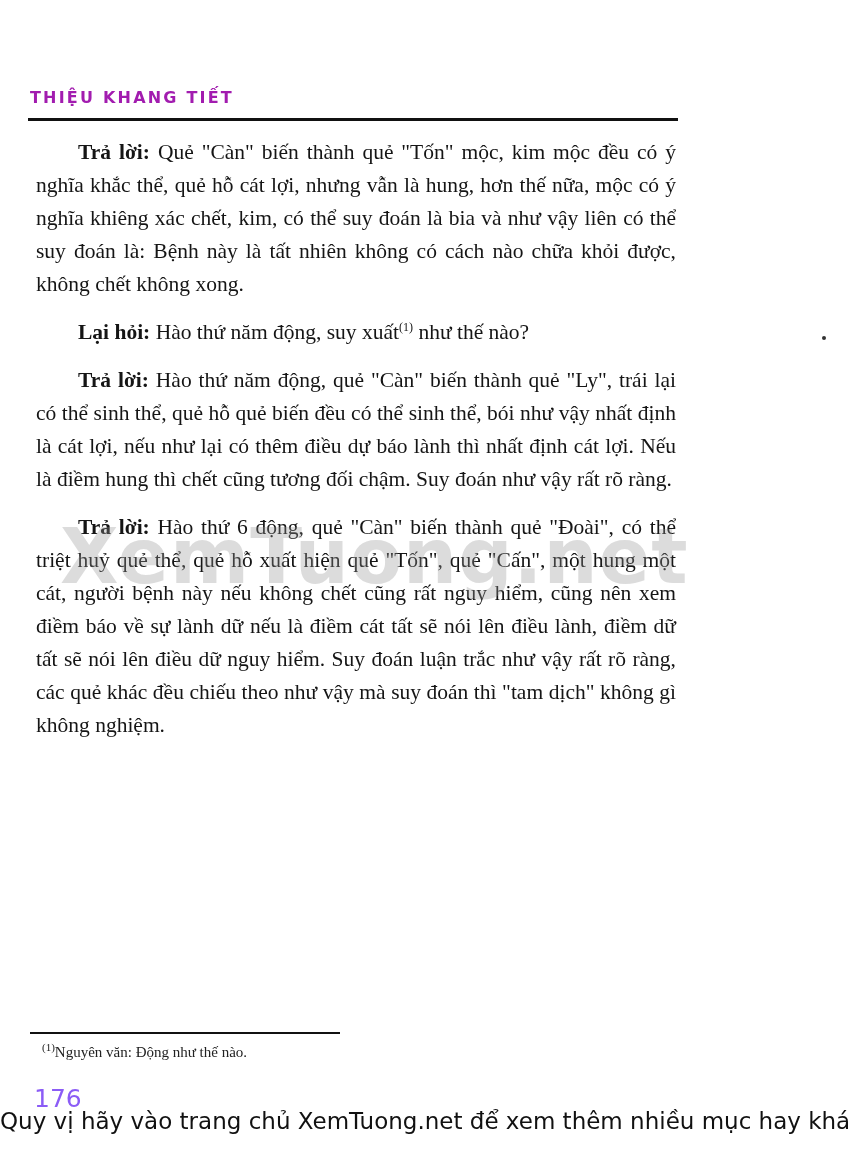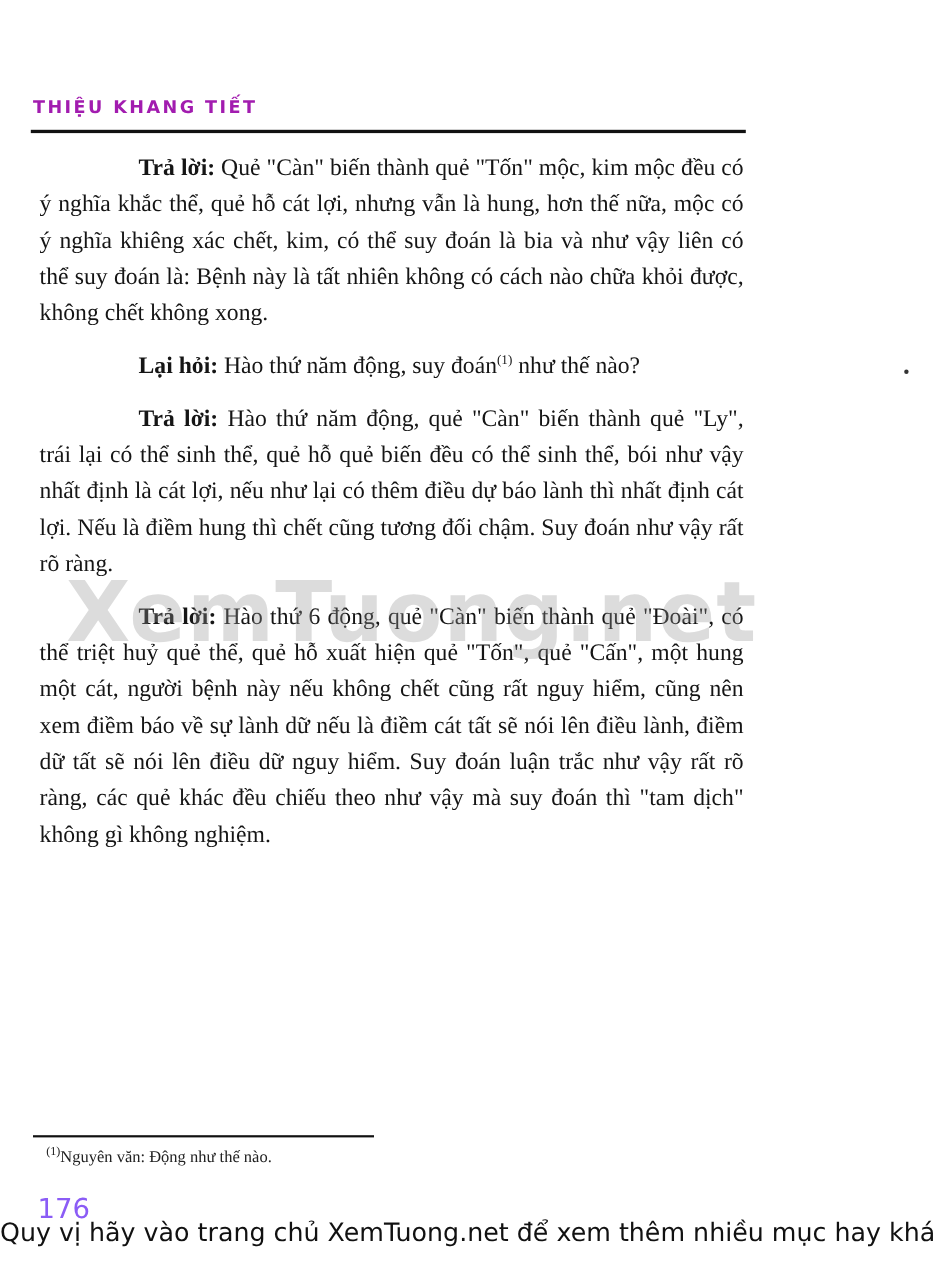--- a/index.html
+++ b/index.html
@@ -51,21 +51,20 @@
     line-height: 33px;
     text-align: justify;
     text-justify: inter-word;
     text-indent: 42px;
     color: #151515;
     font-family: "Liberation Serif", serif;
   }
   p.para:last-child { margin-bottom: 0; }
   .lead {
     font-weight: bold;
-    margin-left: 48px;
   }
   sup.fn {
     font-size: 12px;
     vertical-align: super;
     line-height: 0;
   }
 
   
   .margin-dot {
     position: absolute;
@@ -149,21 +148,21 @@
   <div class="running-head">THIỆU KHANG TIẾT</div>
   <div class="head-rule"></div>
 
   <div class="content">
 
     <p class="para">
       <span class="lead">Trả lời:</span><span> Quẻ "Càn" biến thành quẻ "Tốn" mộc, kim mộc đều có ý nghĩa khắc thể, quẻ hỗ cát lợi, nhưng vẫn là hung, hơn thế nữa, mộc có ý nghĩa khiêng xác chết, kim, có thể suy đoán là bia và như vậy liên có thể suy đoán là: Bệnh này là tất nhiên không có cách nào chữa khỏi được, không chết không xong.</span>
     </p>
 
     <p class="para">
-      <span class="lead">Lại hỏi:</span><span> Hào thứ năm động, suy đoán</span><sup class="fn">(1)</sup><span> như thế nào?</span>
+      <span class="lead">Lại hỏi:</span><span> Hào thứ năm động, suy xuất</span><sup class="fn">(1)</sup><span> như thế nào?</span>
     </p>
 
     <p class="para">
       <span class="lead">Trả lời:</span><span> Hào thứ năm động, quẻ "Càn" biến thành quẻ "Ly", trái lại có thể sinh thể, quẻ hỗ quẻ biến đều có thể sinh thể, bói như vậy nhất định là cát lợi, nếu như lại có thêm điều dự báo lành thì nhất định cát lợi. Nếu là điềm hung thì chết cũng tương đối chậm. Suy đoán như vậy rất rõ ràng.</span>
     </p>
 
 
     <p class="para">
       <span class="lead">Trả lời:</span><span> Hào thứ 6 động, quẻ "Càn" biến thành quẻ "Đoài", có thể triệt huỷ quẻ thể, quẻ hỗ xuất hiện quẻ "Tốn", quẻ "Cấn", một hung một cát, người bệnh này nếu không chết cũng rất nguy hiểm, cũng nên xem điềm báo về sự lành dữ nếu là điềm cát tất sẽ nói lên điều lành, điềm dữ tất sẽ nói lên điều dữ nguy hiểm. Suy đoán luận trắc như vậy rất rõ ràng, các quẻ khác đều chiếu theo như vậy mà suy đoán thì "tam dịch" không gì không nghiệm.</span>
     </p>

